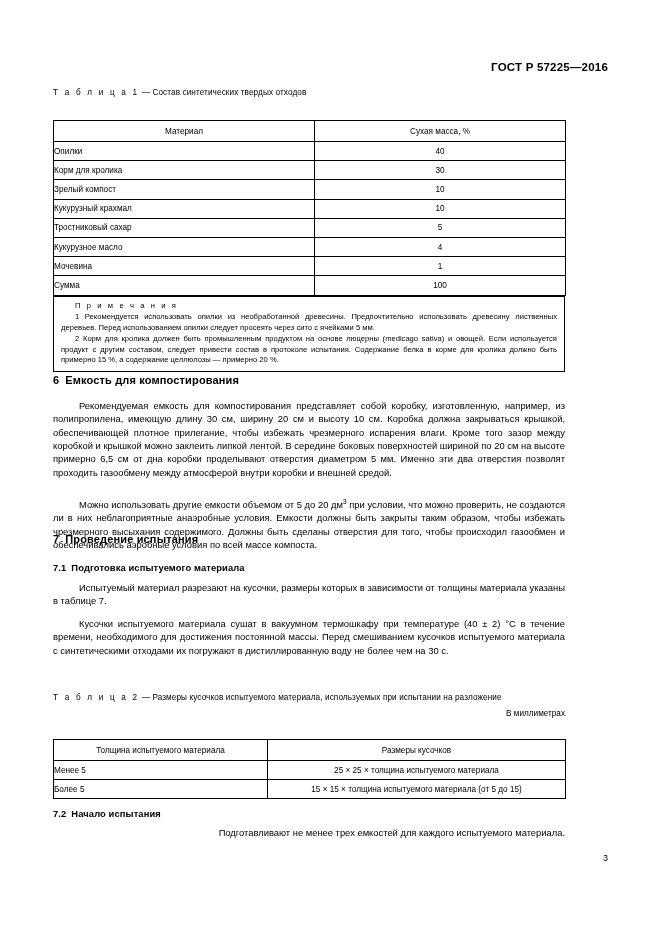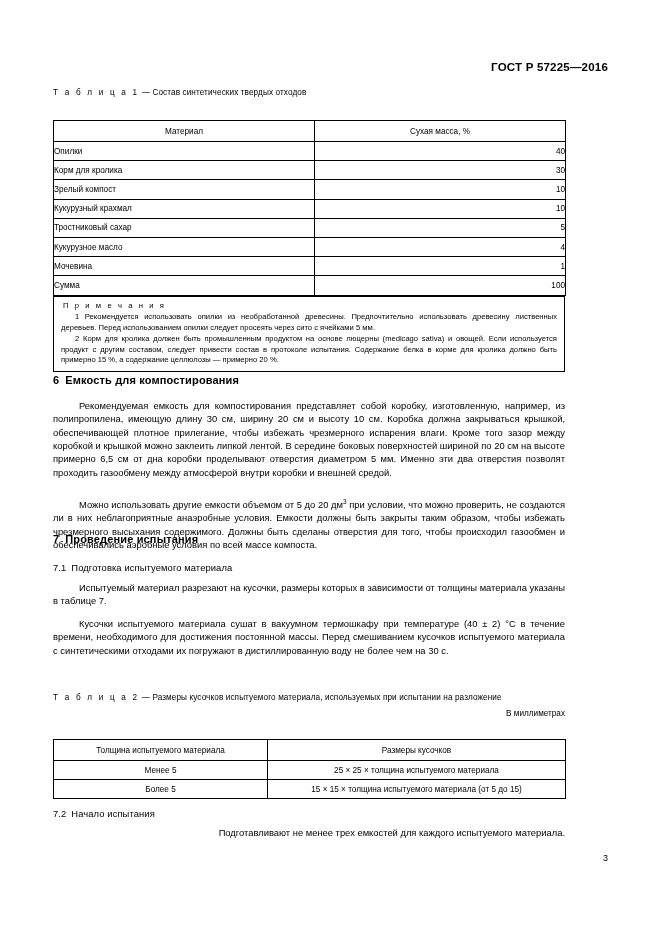--- a/index.html
+++ b/index.html
@@ -68,52 +68,52 @@
     font-size: 8.2px;
   }
   table.gost tbody td {
     height: 18.2px;
   }
   td.c-mat {
     text-align: left;
     padding-left: 22px;
   }
   td.c-val {
-    text-align: right;
-  }
-  td.t2-left { text-align: center; }
+    text-align: center;
+  }
+  td.t2-left { text-align: left; }
   td.t2-right { text-align: center; }
   tr.last-row td { border-bottom-width: 1.6px; }
   .notes-cell {
     border: 0.8px solid #000;
     border-top-width: 0.8px;
     border-bottom-width: 1.6px;
     padding: 4px 7px 5px 7px;
     font-size: 7.6px;
     line-height: 1.42;
     text-align: justify;
   }
   .notes-title {
     letter-spacing: 2.1px;
-    margin-left: 2px;
+    margin-left: 14px;
     margin-bottom: 1px;
   }
   .note-item {
     text-indent: 14px;
   }
   
   h2.sect {
     font-size: 11px;
     font-weight: bold;
     margin: 0;
     letter-spacing: 0.15px;
   }
   h3.subsect {
     font-size: 9.4px;
-    font-weight: normal;
+    font-weight: bold;
     margin: 0;
     letter-spacing: 0.1px;
   }
   h2.sect .num { margin-right: 6px; }
   h3.subsect .num { margin-right: 5px; }
   
   p.body {
     font-size: 9.4px;
     line-height: 1.42;
     margin: 0;

